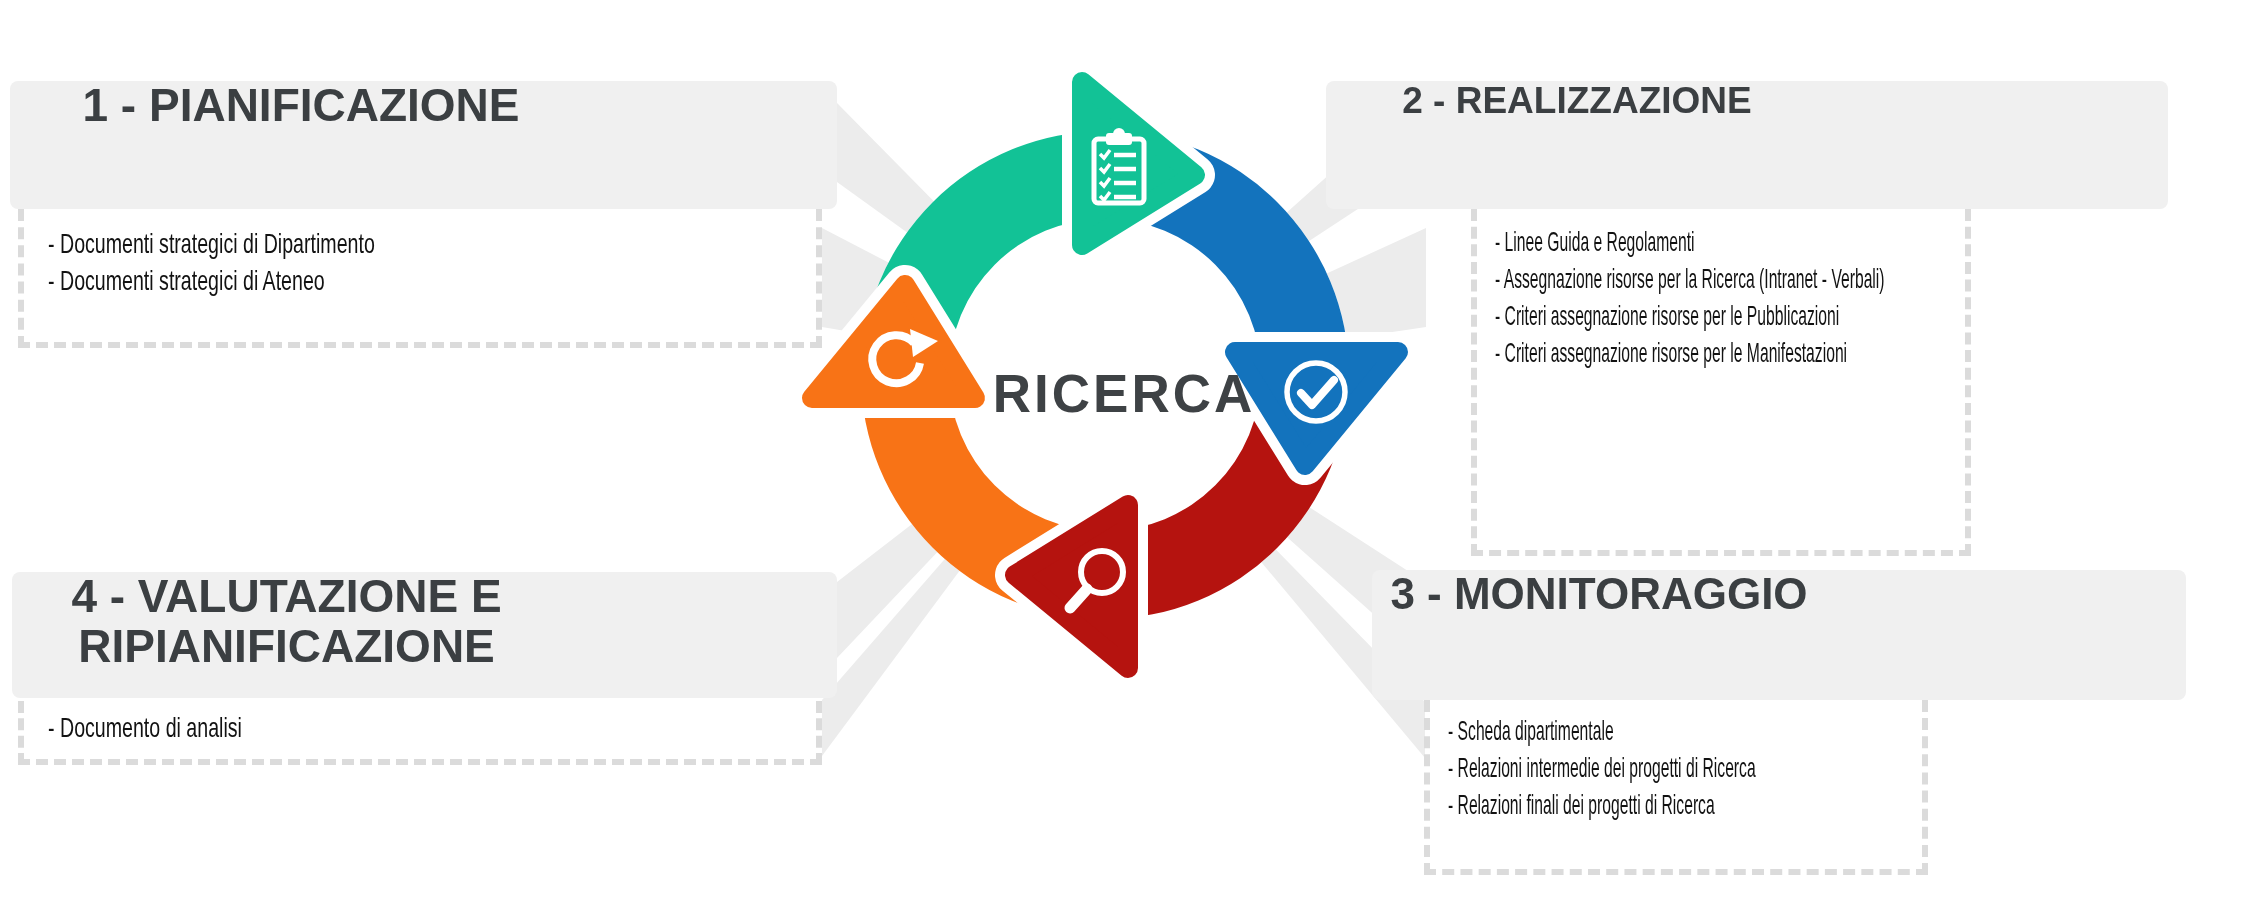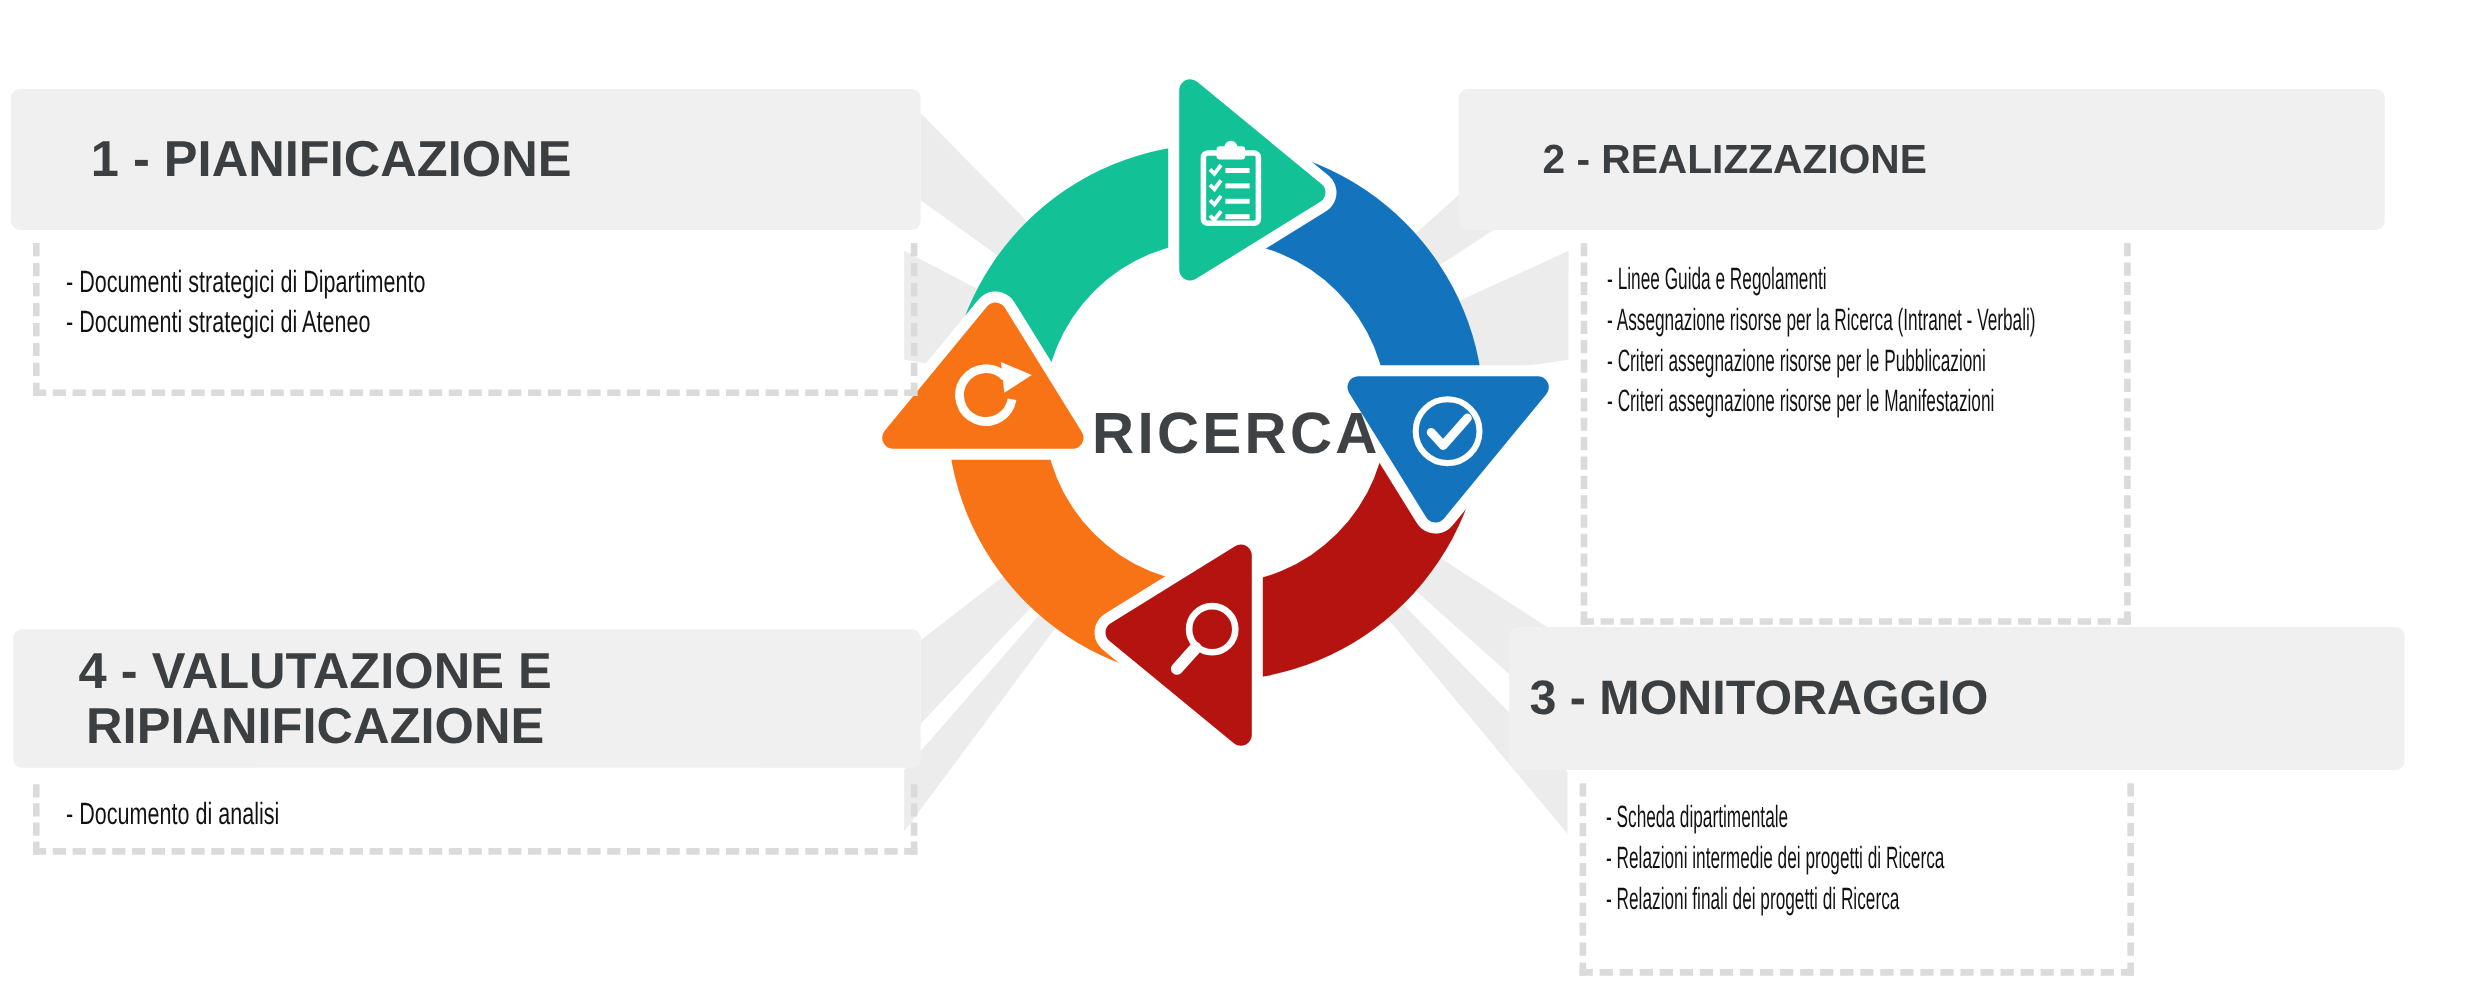--- a/index.html
+++ b/index.html
@@ -14,39 +14,39 @@
     font-family:"Liberation Sans", sans-serif;
     font-weight:bold;
     fill:var(--cycle-label-color,#3E4245);
     letter-spacing:3px;
   }
   .panel-header{
     position:absolute;box-sizing:border-box;
     background:var(--header-bg,#F0F0F0);
     color:var(--title-color,#3B3F42);
     font-weight:bold;border-radius:8px;
-    display:flex;align-items:center;justify-content:center;
+    display:flex;align-items:flex-start;justify-content:center;
     text-align:center;line-height:1.08;
     z-index:3;
   }
   .h1{left:10px;top:81px;width:827px;height:128px;font-size:46px;padding-right:245px;}
   .h2{left:1326px;top:81px;width:842px;height:128px;font-size:37px;padding-right:340px;}
   .h3{left:1372px;top:570px;width:814px;height:130px;font-size:44px;padding-right:360px;}
   .h4{left:12px;top:572px;width:825px;height:126px;font-size:46px;padding-right:300px;padding-left:24px;}
   .panel-list{
     position:absolute;box-sizing:border-box;z-index:2;
     border:6px dashed var(--dotted-border-color,#DBDBDB);
     border-top:none;
-    list-style:none;margin:12px;
+    list-style:none;margin:0;
     color:var(--item-color,#121212);
     font-size:28px;line-height:37px;
   }
   .panel-list li{white-space:nowrap;transform-origin:0 50%;}
   .l1{left:18px;top:209px;width:804px;height:139px;padding:16px 0 0 24px;}
-  .l2{left:1425px;top:209px;width:500px;height:347px;padding:14px 0 0 18px;}
+  .l2{left:1471px;top:209px;width:500px;height:347px;padding:14px 0 0 18px;}
   .l3{left:1424px;top:700px;width:504px;height:175px;padding:12px 0 0 18px;}
   .l4{left:18px;top:701px;width:804px;height:64px;padding:8px 0 0 24px;}
   .l1 li,.l4 li{transform:scaleX(0.70);}
   .l2 li,.l3 li{transform:scaleX(0.56);}
 </style>
 </head>
 <body>
 
 <svg class="scene" viewBox="0 0 2244 901">
 

